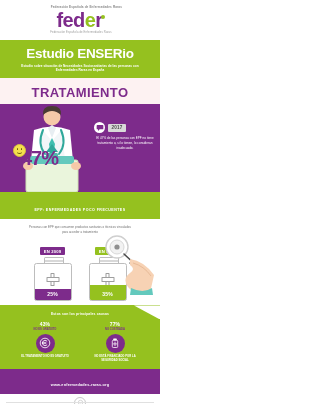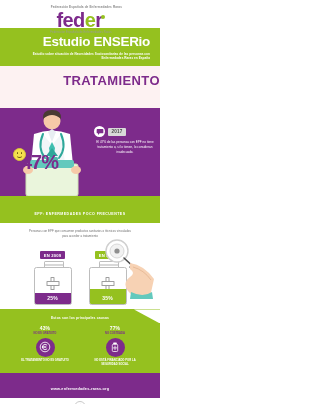--- a/index.html
+++ b/index.html
@@ -5,21 +5,21 @@
   html,body{margin:0;padding:0;}
   body{
     width:160px;height:404px;overflow:hidden;
     background:#ffffff;
     font-family:"Liberation Sans","DejaVu Sans",sans-serif;
     -webkit-font-smoothing:antialiased;
   }
   .page{position:relative;width:160px;height:404px;overflow:hidden;background:#fff;}
 
   
-  .logo-band{height:28px;background:#ffffff;position:relative;}
+  .logo-band{height:40px;background:#ffffff;position:relative;}
   .feder-logo{
     position:absolute;left:38px;top:6px;width:86px;text-align:center;
   }
   .feder-top{
     font-size:3.1px;color:#8a8a8a;letter-spacing:.1px;line-height:1.25;
     text-align:right;padding-right:2px;font-weight:700;
   }
   .feder-word{
     font-size:20px;font-weight:700;letter-spacing:-.6px;line-height:20px;
     color:#7d2b8b;position:relative;
@@ -28,34 +28,34 @@
   .feder-dot{
     display:inline-block;width:4px;height:4px;border-radius:50%;
     background:#95c11f;vertical-align:super;margin-left:-1px;
   }
   .feder-sub{
     font-size:2.7px;color:#9a9a9a;letter-spacing:.15px;line-height:1.3;margin-top:1px;
   }
 
   
   .title-band{
-    background:#95c11f;padding:6px 10px 6px;text-align:right;
+    background:#95c11f;padding:6px 10px 6px;text-align:center;
   }
   .title-band h1{
     margin:0;font-size:13.5px;font-weight:700;color:#ffffff;letter-spacing:-.3px;
     line-height:15px;
   }
   .title-band p{
     margin:2.5px 0 0;font-size:3.1px;color:#ffffff;line-height:1.45;
     letter-spacing:.05px;font-weight:600;
   }
 
   
   .trat-band{
-    background:#fdf2f2;text-align:right;padding:7px 0 20px;
+    background:#fdf2f2;text-align:center;padding:7px 0 4px;
   }
   .trat-band h2{
     margin:0;font-size:13px;font-weight:700;color:#7d2b8b;letter-spacing:.4px;
   }
 
   
   .hero{
     position:relative;background:#7d2b8b;height:88px;overflow:hidden;text-align:center;
   }
   .doctor{position:absolute;left:8px;top:0;width:88px;height:88px;}

